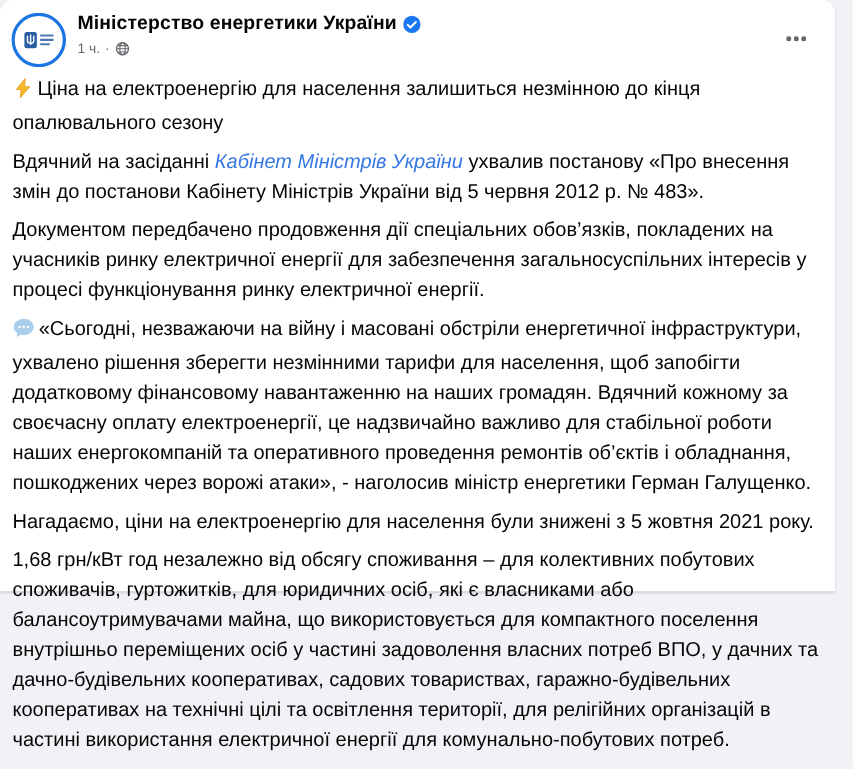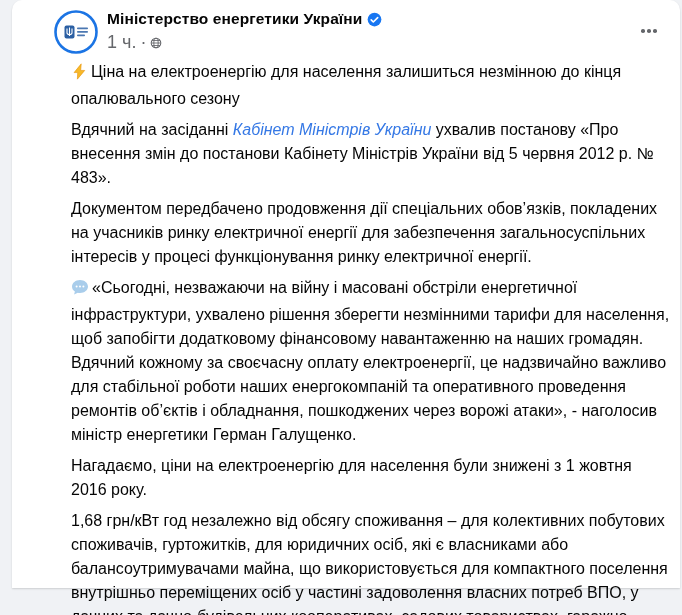--- a/index.html
+++ b/index.html
@@ -5,27 +5,26 @@
   html, body { margin: 0; padding: 0; }
   body {
     width: 682px; height: 615px;
     background: #F0F2F5;
     overflow: hidden;
     font-family: "Liberation Sans", "DejaVu Sans", sans-serif;
     -webkit-font-smoothing: antialiased;
   }
   .card {
     position: absolute;
-    left: 12px; top: 6;
-    width: 668px; height: 588px;
+    left: 0; top: 6;
+    width: 668px; height: 473px;
     background: #FFFFFF;
     border-radius: 10px 10px 0 0;
     box-shadow: 0 1px 2px rgba(0,0,0,0.15);
     box-sizing: border-box;
-    padding-left: 33px;
   }
   .header {
     display: flex;
     align-items: flex-start;
     padding: 10px 14px 0 9px;
   }
   .avatar {
     width: 44px; height: 44px;
     flex: 0 0 44px;
     cursor: pointer;
@@ -37,21 +36,21 @@
     font-weight: 600;
     color: #050505;
     letter-spacing: 0.1px;
     text-decoration: none;
     cursor: pointer;
   }
   .verified { display: inline-flex; margin-top: 1px; }
   .meta-row {
     display: flex; align-items: center; gap: 4px;
     margin-top: 4px;
-    font-size: 18px;
+    font-size: 11px;
     color: #65676B;
   }
   .timestamp { color: #65676B; text-decoration: none; cursor: pointer; }
   .meta-dot { color: #65676B; }
   .globe { display: inline-flex; margin-top: 1px; }
   .more-btn {
     margin-left: auto;
     margin-top: 8px;
     width: 34px; height: 26px;
     display: flex; align-items: center; justify-content: center;
@@ -64,21 +63,21 @@
     border-radius: 50%;
     background: #65676B;
     display: block;
   }
   .content {
     padding: 6px 10px 0 10px;
     font-size: 16px;
     line-height: 24px;
     color: #050505;
   }
-  .content p { margin: 0 0 7px 16px; }
+  .content p { margin: 0 0 7px 0; }
   .inline-icon {
     display: inline-block;
     vertical-align: -3px;
     margin-right: 3px;
   }
   .link {
     color: #3578E5;
     text-decoration: none;
     cursor: pointer;
     font-style: italic;
@@ -159,21 +158,21 @@
         <svg viewBox="0 0 18 18" width="18" height="18">
           <path fill="#A9CDEB" d="M9 2C4.6 2 1 4.9 1 8.5c0 2.1 1.1 3.9 2.9 5.1L3.1 16.6l3.7-1.8c.7.1 1.4.2 2.2.2 4.4 0 8-2.9 8-6.5S13.4 2 9 2z"></path>
           <circle cx="5.6" cy="8.5" r="1" fill="#FFFFFF"></circle>
           <circle cx="9" cy="8.5" r="1" fill="#FFFFFF"></circle>
           <circle cx="12.4" cy="8.5" r="1" fill="#FFFFFF"></circle>
         </svg>
       </span><span>«Сьогодні, незважаючи на війну і масовані обстріли енергетичної інфраструктури, ухвалено рішення зберегти незмінними тарифи для населення, щоб запобігти додатковому фінансовому навантаженню на наших громадян. Вдячний кожному за своєчасну оплату електроенергії, це надзвичайно важливо для стабільної роботи наших енергокомпаній та оперативного проведення ремонтів об’єктів і обладнання, пошкоджених через ворожі атаки», - наголосив міністр енергетики Герман Галущенко.</span>
     </p>
 
     <p>
-      <span>Нагадаємо, ціни на електроенергію для населення були знижені з 1 жовтня 2016 року.</span>
+      <span>Нагадаємо, ціни на електроенергію для населення були знижені з 5 жовтня 2021 року.</span>
     </p>
 
 
     <p>
       <span>1,68 грн/кВт год незалежно від обсягу споживання – для колективних побутових споживачів, гуртожитків, для юридичних осіб, які є власниками або балансоутримувачами майна, що використовується для компактного поселення внутрішньо переміщених осіб у частині задоволення власних потреб ВПО, у дачних та дачно-будівельних кооперативах, садових товариствах, гаражно-будівельних кооперативах на технічні цілі та освітлення території, для релігійних організацій в частині використання електричної енергії для комунально-побутових потреб.</span>
     </p>
 
   </div>
 </div>
 

